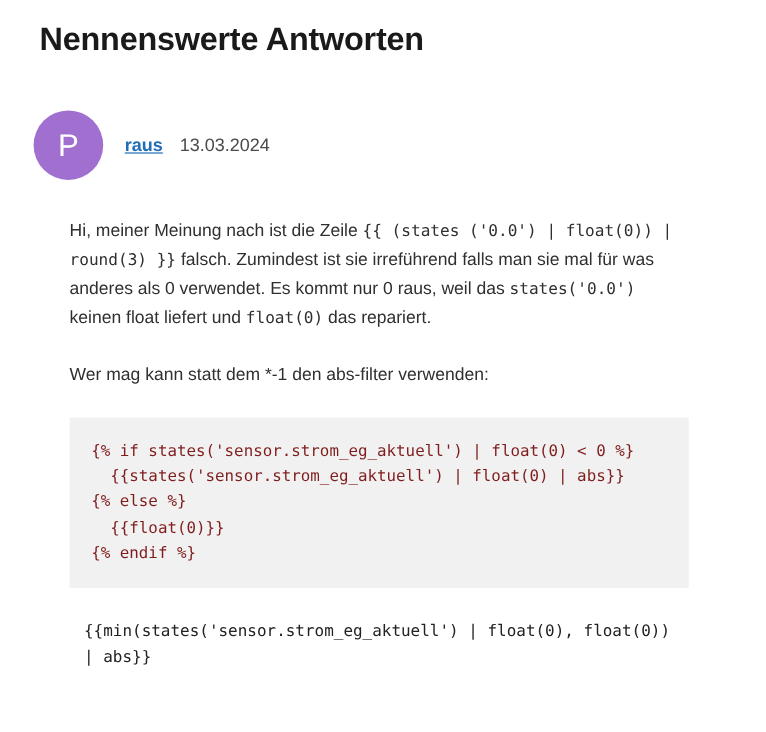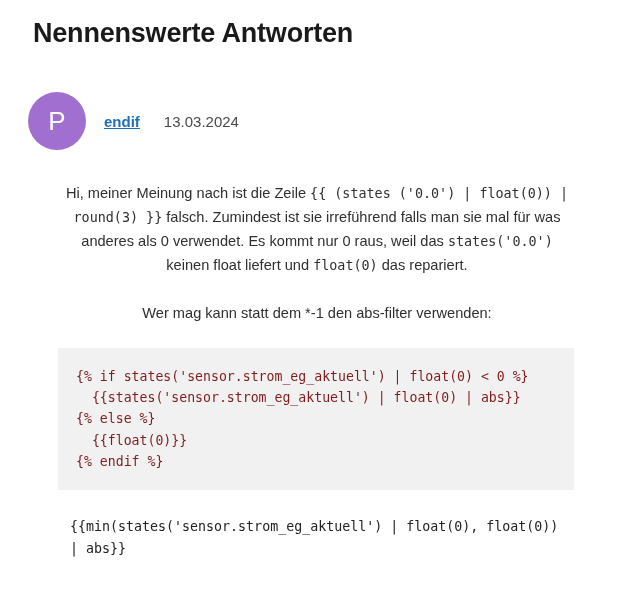--- a/index.html
+++ b/index.html
@@ -51,32 +51,30 @@
   }
   .author {
     font-size: 15px;
     font-weight: bold;
     color: #1e6fb8;
     margin-left: 4px;
   }
   .date {
     font-size: 15px;
     color: #4a4a4a;
-    margin-left: 10px;
   }
   .post-body {
     margin: 30px 0 0 30px;
     width: 518px;
   }
   p {
     margin: 0 0 22px 0;
     font-size: 14.6px;
     line-height: 1.65;
     color: #2f2f2f;
-    text-align: center;
   }
   code, .mono {
     font-family: "DejaVu Sans Mono", "Liberation Mono", monospace;
     font-size: 13.4px;
   }
   .codeblock {
     background: #f1f1f1;
     border: none;
     padding: 18px 20px 18px 18px;
     margin: 0 0 26px 0;
@@ -102,21 +100,21 @@
 <body>
 
 <div class="page">
 
   <h1 class="section-title">Nennenswerte Antworten</h1>
 
   <div class="post">
 
     <div class="post-header">
       <div class="avatar">P</div>
-      <a class="author" href="#">endif</a>
+      <a class="author" href="#">raus</a>
       <span class="date">13.03.2024</span>
     </div>
 
     <div class="post-body">
 
       <p class="para-lead"><span>Hi, meiner Meinung nach ist die Zeile </span><code class="mono">{{ (states ('0.0') | float(0)) | round(3) }}</code><span> falsch. Zumindest ist sie irreführend falls man sie mal für was anderes als 0 verwendet. Es kommt nur 0 raus, weil das </span><code class="mono">states('0.0')</code><span> keinen float liefert und </span><code class="mono">float(0)</code><span> das repariert.</span></p>
 
       <p>Wer mag kann statt dem *-1 den abs-filter verwenden:</p>
 
       <pre class="codeblock">{% if states('sensor.strom_eg_aktuell') | float(0) &lt; 0 %}

